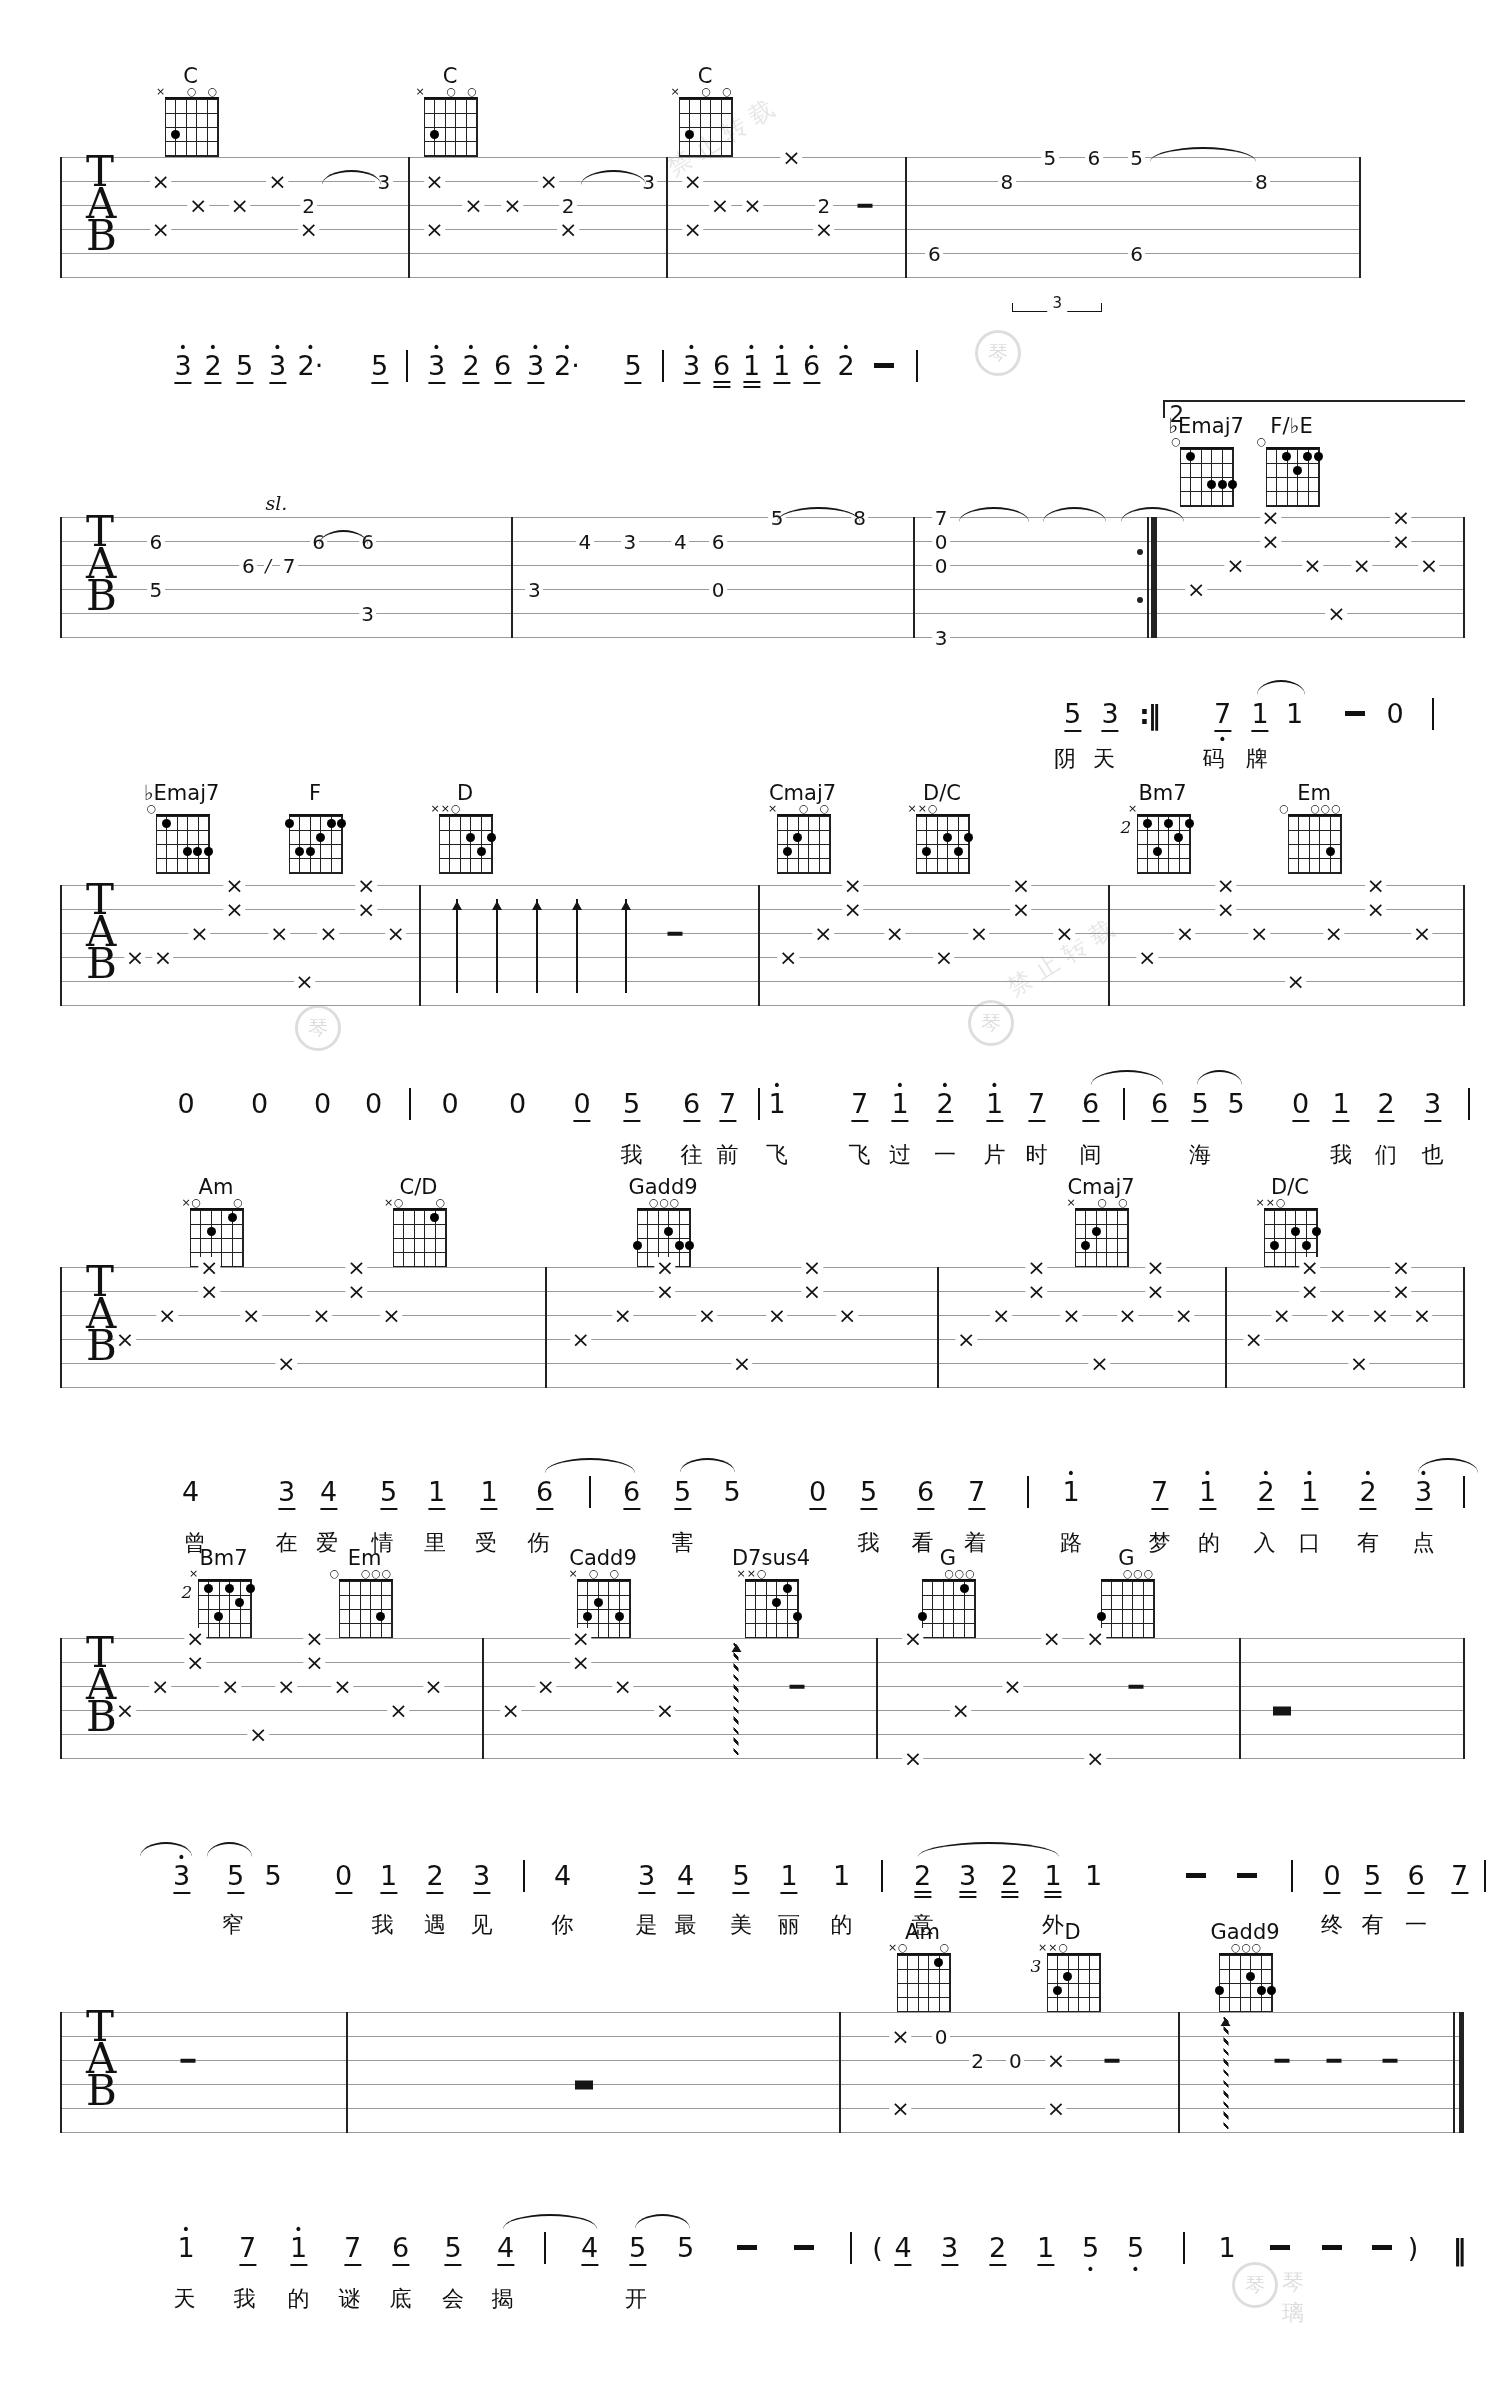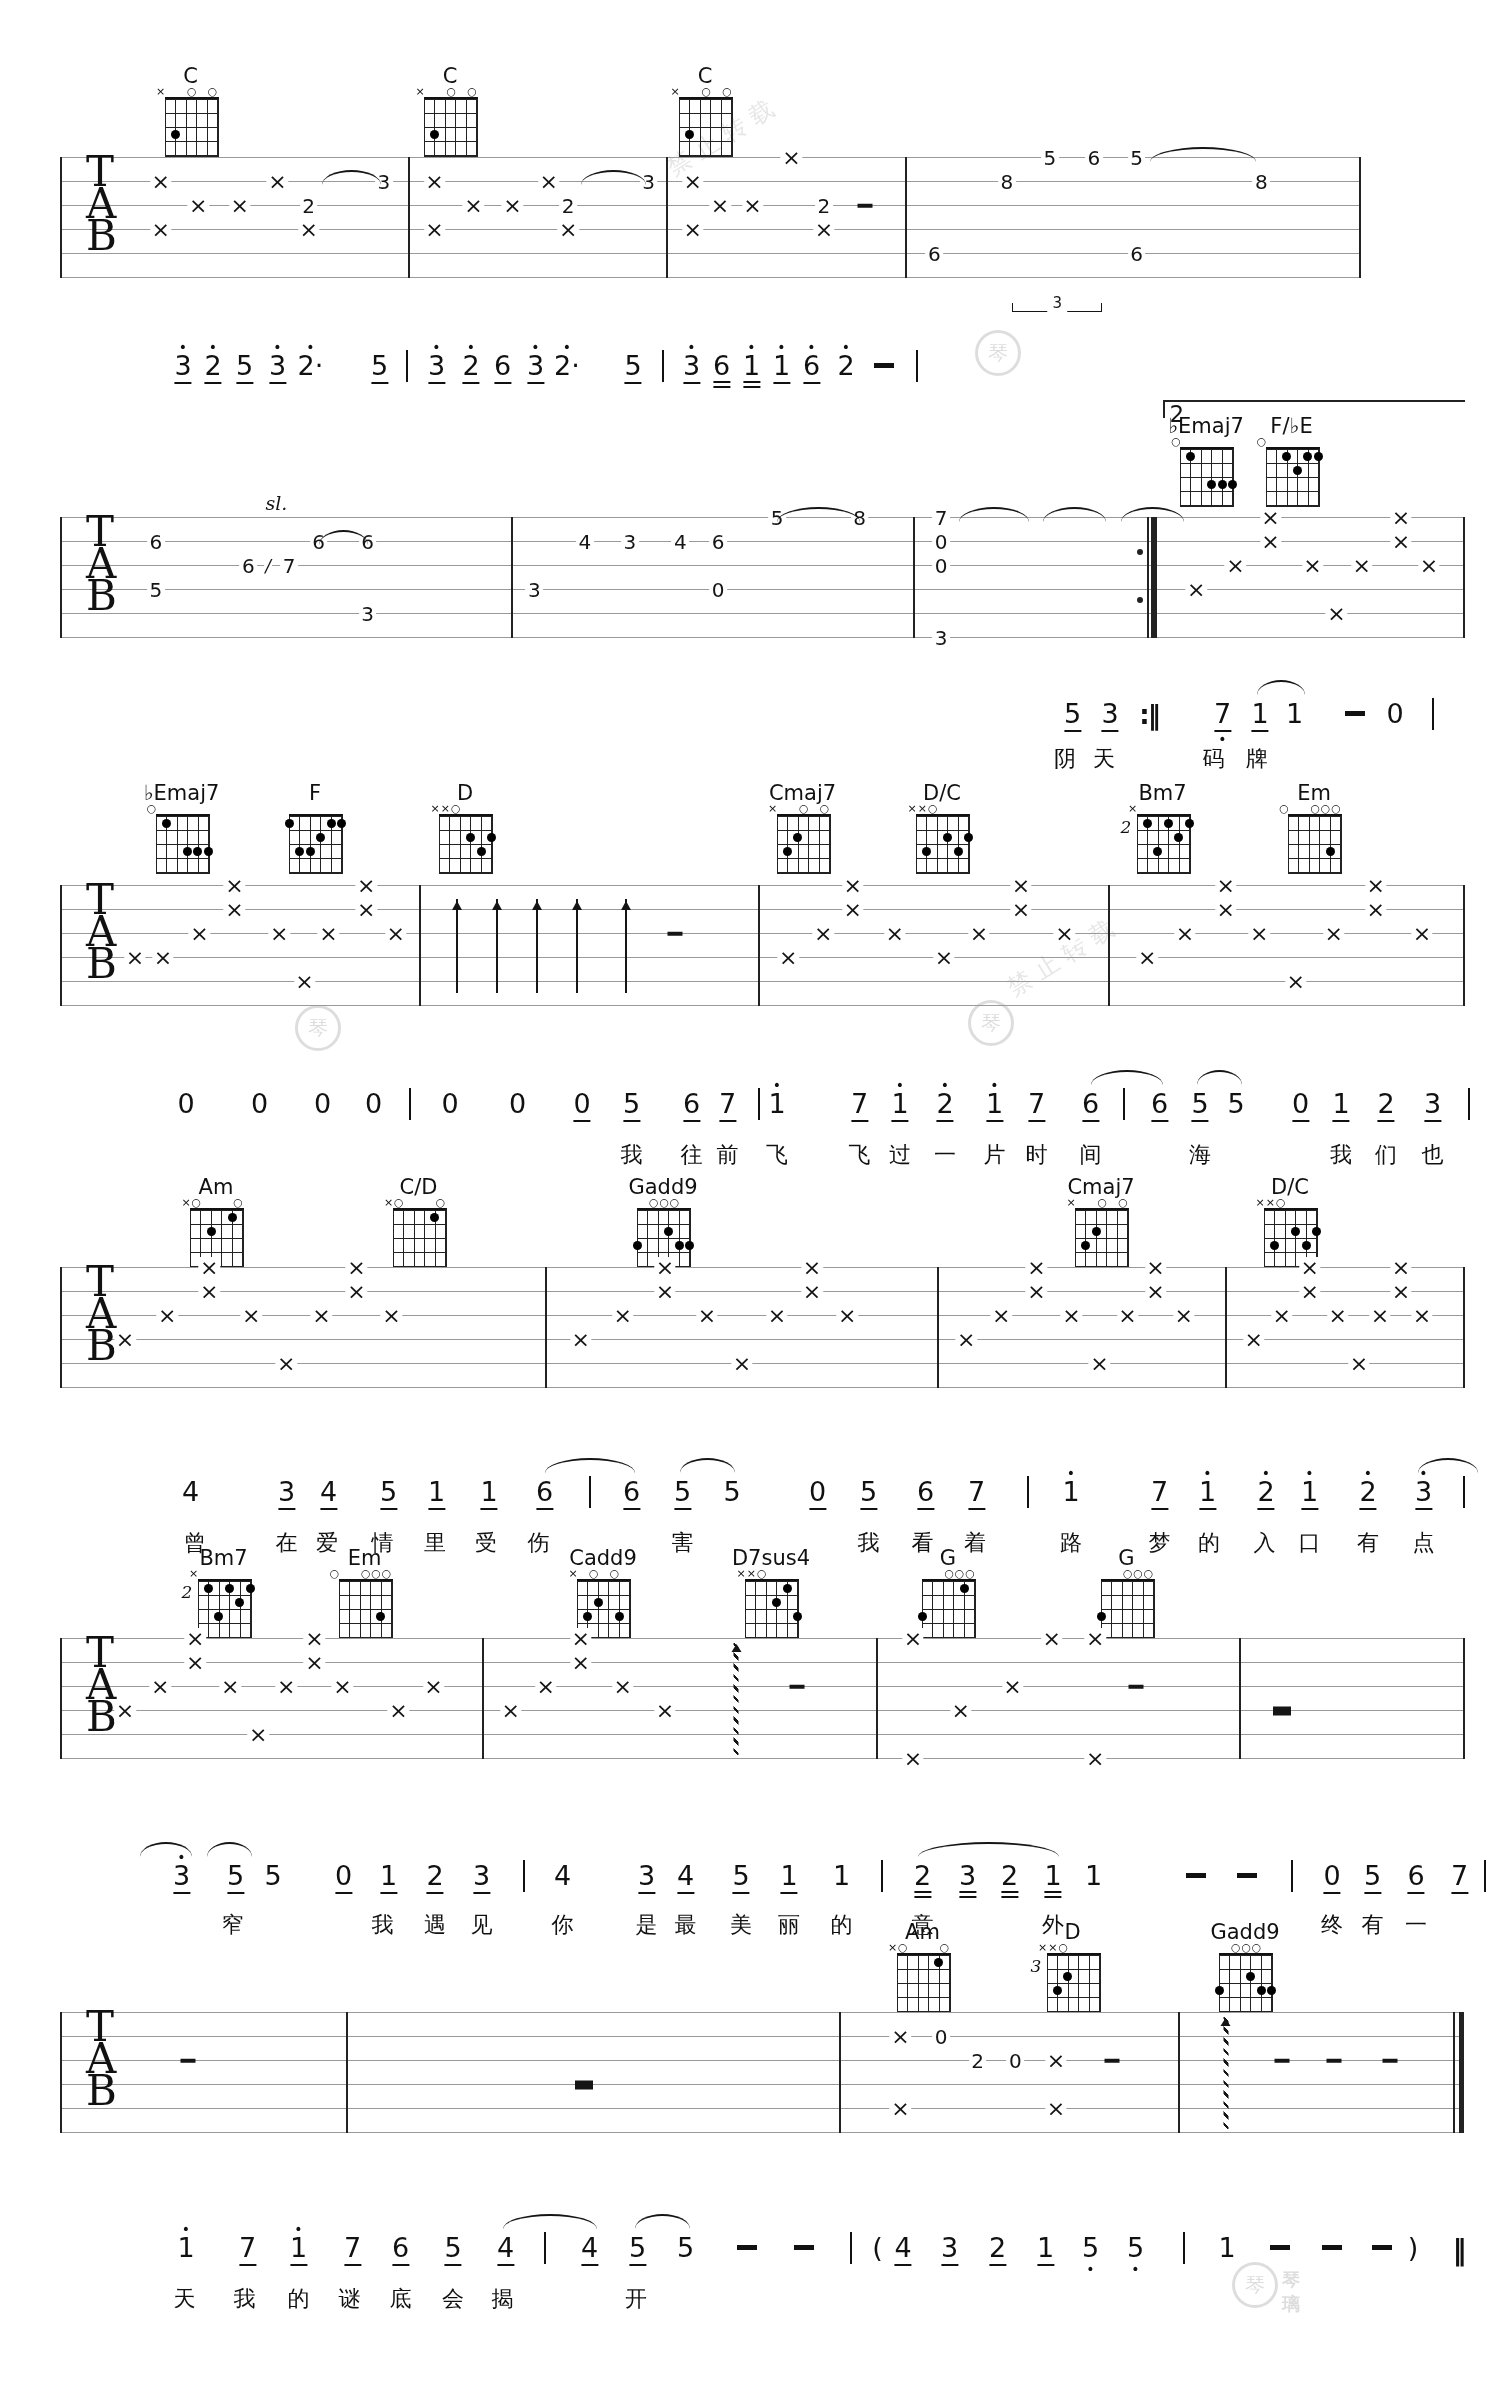--- a/index.html
+++ b/index.html
@@ -53,21 +53,21 @@
   .tok.lo:after{content:"•";position:absolute;bottom:-14px;left:50%;transform:translateX(-50%);font-size:14px;}
   .jbar{position:absolute;transform:translateX(-50%);width:2px;height:32px;background:#111;margin-top:-2px;}
   .jdash{position:absolute;transform:translateX(-50%);width:20px;height:5px;background:#111;margin-top:11px;}
   .jrpt{position:absolute;transform:translateX(-50%);font-size:26px;font-weight:600;letter-spacing:-2px;color:#111;}
   .jfin{position:absolute;transform:translateX(-50%);font-size:28px;font-weight:700;color:#111;}
   .lyr{position:absolute;transform:translateX(-50%);font-size:22px;color:#111;}
   
   .wm{position:absolute;color:#c3c3c3;opacity:.55;}
   .wm .ring{position:absolute;width:40px;height:40px;border:3.5px solid currentColor;border-radius:50%;
             display:flex;align-items:center;justify-content:center;font-size:20px;}
-  .wm .wlabel{position:absolute;left:50px;top:6px;font-size:18px;font-weight:700;letter-spacing:2px;}
+  .wm .wlabel{position:absolute;left:50px;top:6px;font-size:22px;font-weight:400;letter-spacing:2px;}
   .wmtext{position:absolute;color:#c9c9c9;opacity:.45;font-size:24px;letter-spacing:8px;transform:rotate(-32deg);}
 </style>
 </head>
 <body>
 
 <div id="page">
     <div class="wm" style="left: 975px; top: 330px;">
       <div class="ring">琴</div>
     </div>
     <div class="wm" style="left: 968px; top: 1000px;">

